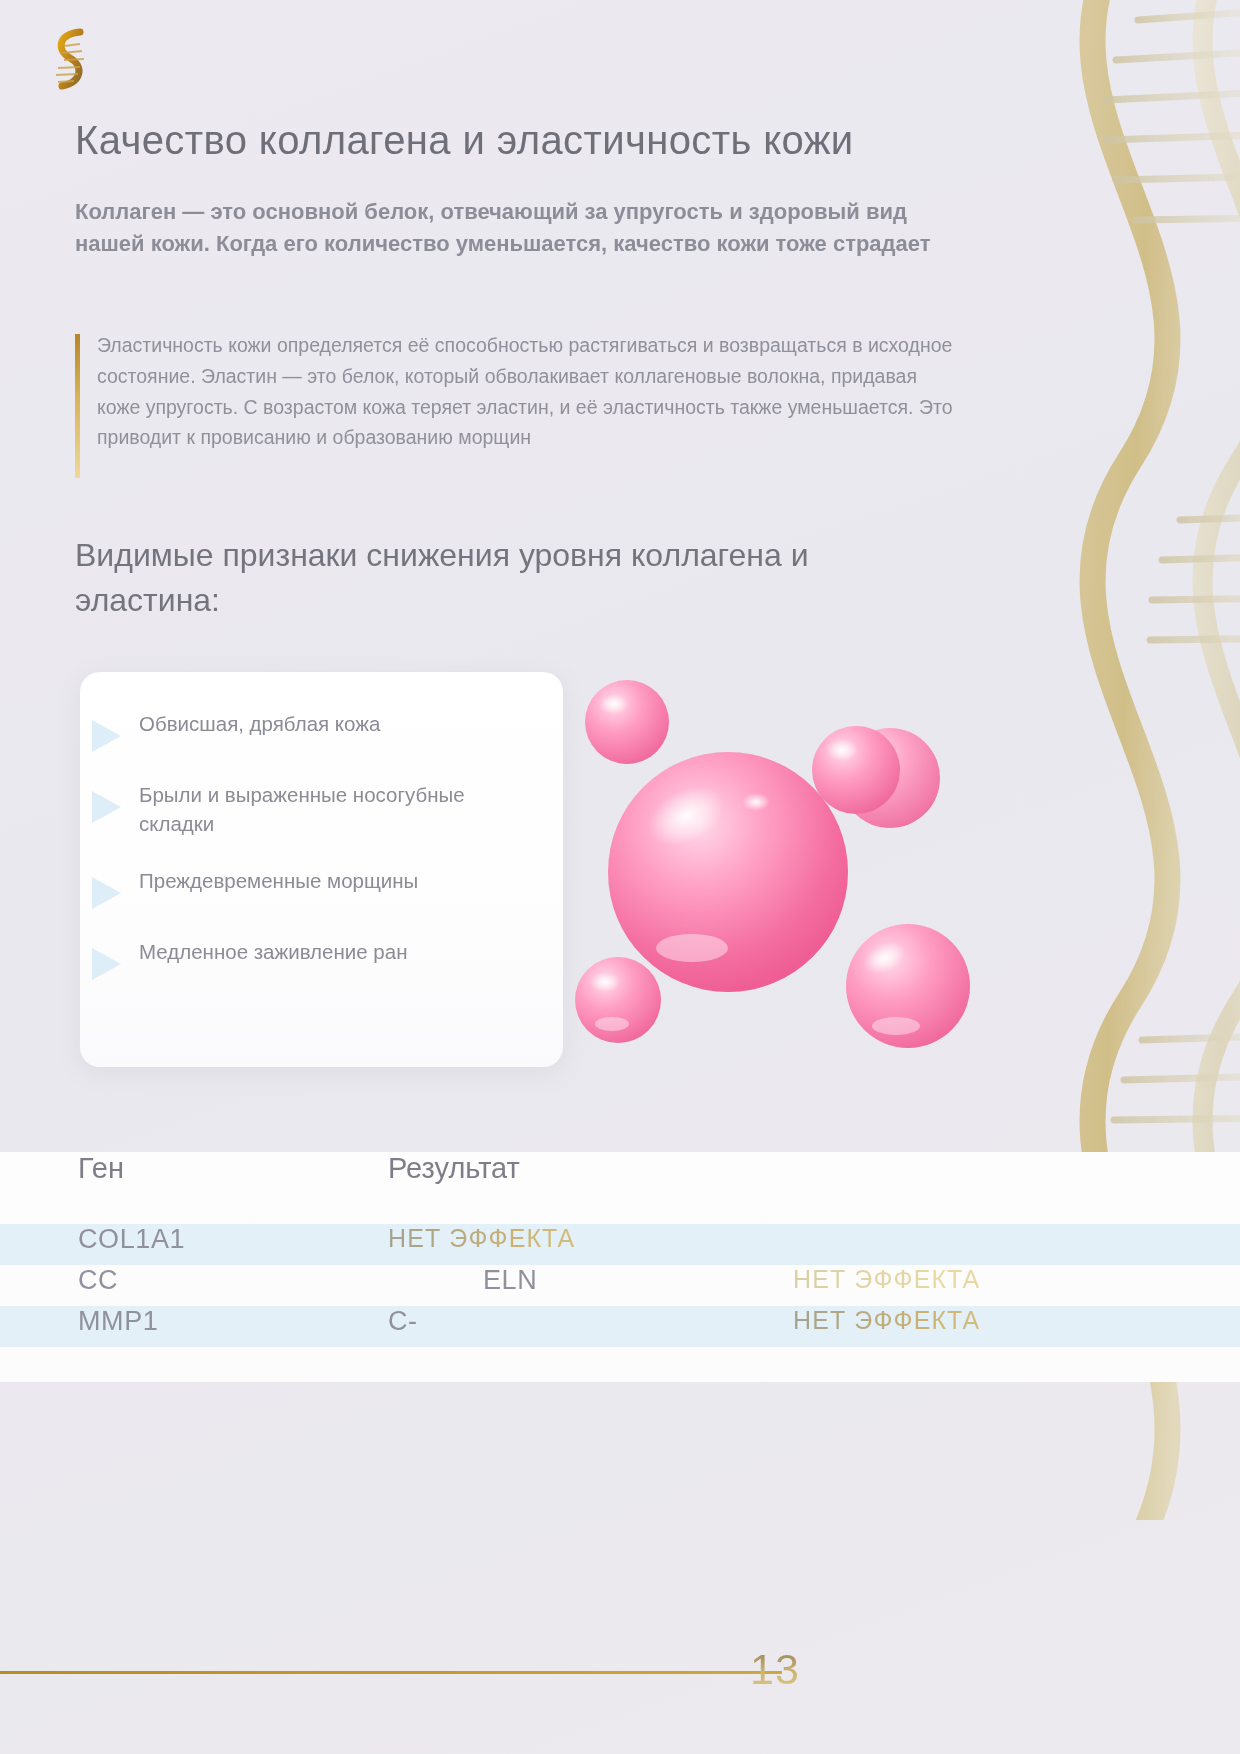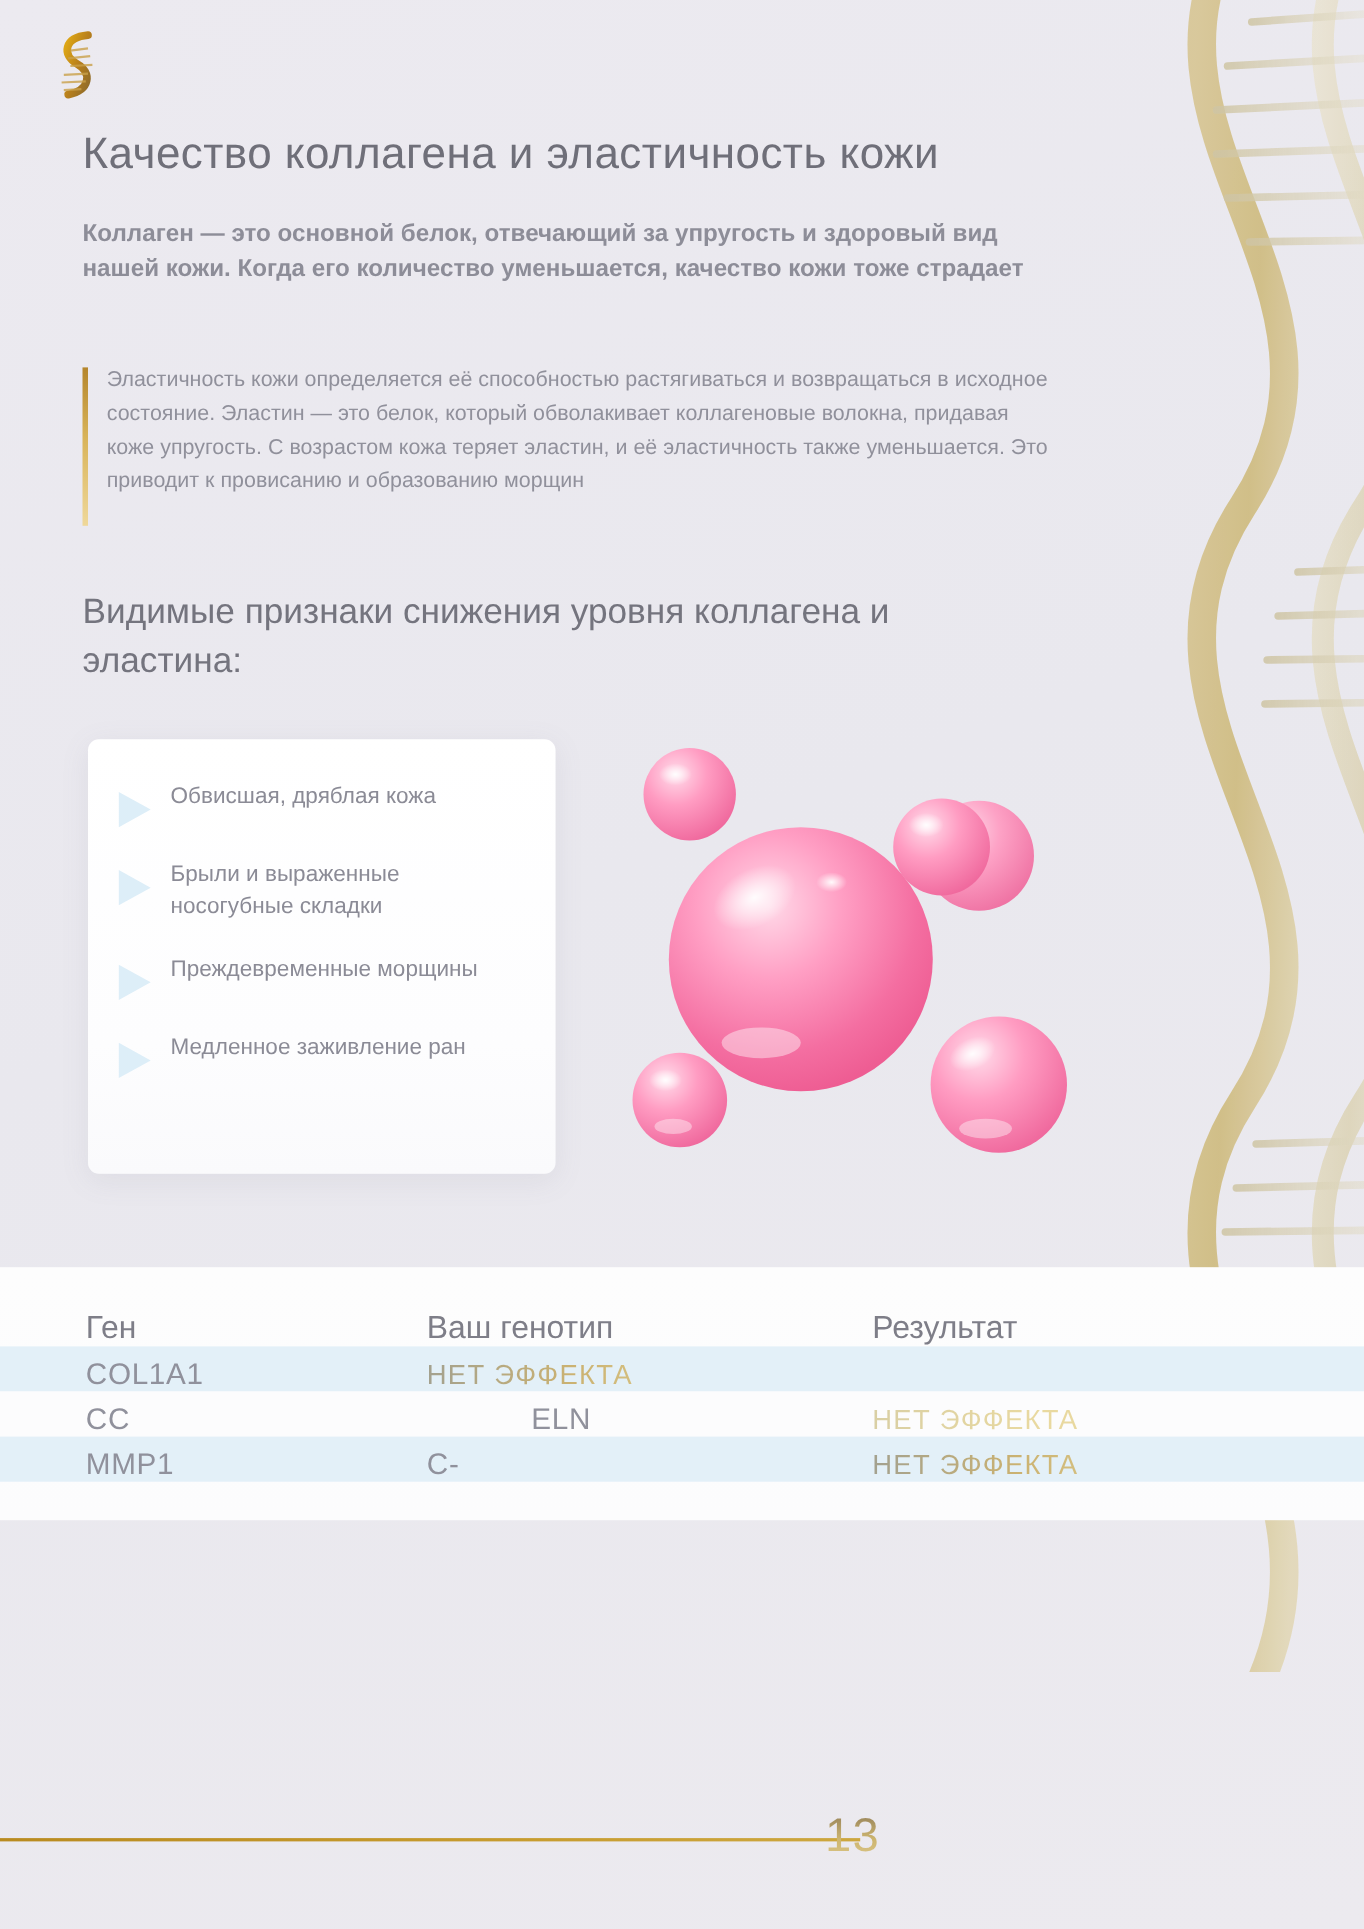--- a/index.html
+++ b/index.html
@@ -68,25 +68,25 @@
   .h2 {
     position:absolute; left:75px; top:533px;
     width:780px;
     font-size:32px; font-weight:400; line-height:1.4;
     color:#74747e;
   }
 
   
   .signs-card {
     position:absolute; left:80px; top:672px;
-    width:425px; height:395px;
+    width:483px; height:395px;
     background:linear-gradient(180deg,#ffffff 0%,#fdfdfe 70%,#fafafc 100%);
-    border-radius:10px;
+    border-radius:20px;
     box-shadow:0 6px 26px rgba(120,120,140,.10);
-    padding:34px 30px 20px 28px;
+    padding:34px 30px 20px 12px;
   }
   .sign-item {
     display:flex; align-items:flex-start;
     margin-bottom:25px;
   }
   .sign-item:last-child { margin-bottom:0; }
   .tri {
     flex:0 0 auto;
     width:0; height:0;
     border-top:16px solid transparent;
@@ -109,21 +109,21 @@
   .bubbles svg { width:100%; height:100%; display:block; }
 
   
   .table-band {
     position:absolute; left:0; top:1152px;
     width:1240px; height:230px;
     background:linear-gradient(180deg,#fdfdfd 0%,#fcfcfd 100%);
   }
   .tbl { position:absolute; left:0; top:1152px; width:1240px; }
   .tbl-row {
-    display:flex; align-items:flex-end;
+    display:flex; align-items:flex-start;
     height:41px; padding:0 0 0 78px;
   }
   .tbl-head {
     height:72px;
     background:transparent;
   }
   .tbl-head .c {
     font-size:29px; font-weight:300; color:#7e7e88;
   }
   .c-gene   { width:310px; }
@@ -304,21 +304,20 @@
       <ellipse cx="336" cy="366" rx="24" ry="9" fill="#ffffff" opacity=".4"></ellipse>
     </svg>
   </div>
 
   <div class="table-band"></div>
 
   <div class="tbl">
 
     <div class="tbl-row tbl-head">
       <div class="c c-gene">Ген</div>
-      <div class="c c-geno">Ваш генотип</div>
       <div class="c c-res">Результат</div>
     </div>
 
     <div class="tbl-row tbl-body-row odd">
       <div class="c c-gene">COL1A1</div>
       <div class="c c-res">НЕТ ЭФФЕКТА</div>
     </div>
 
     <div class="tbl-row tbl-body-row even">
       <div class="c c-geno">CC</div>

